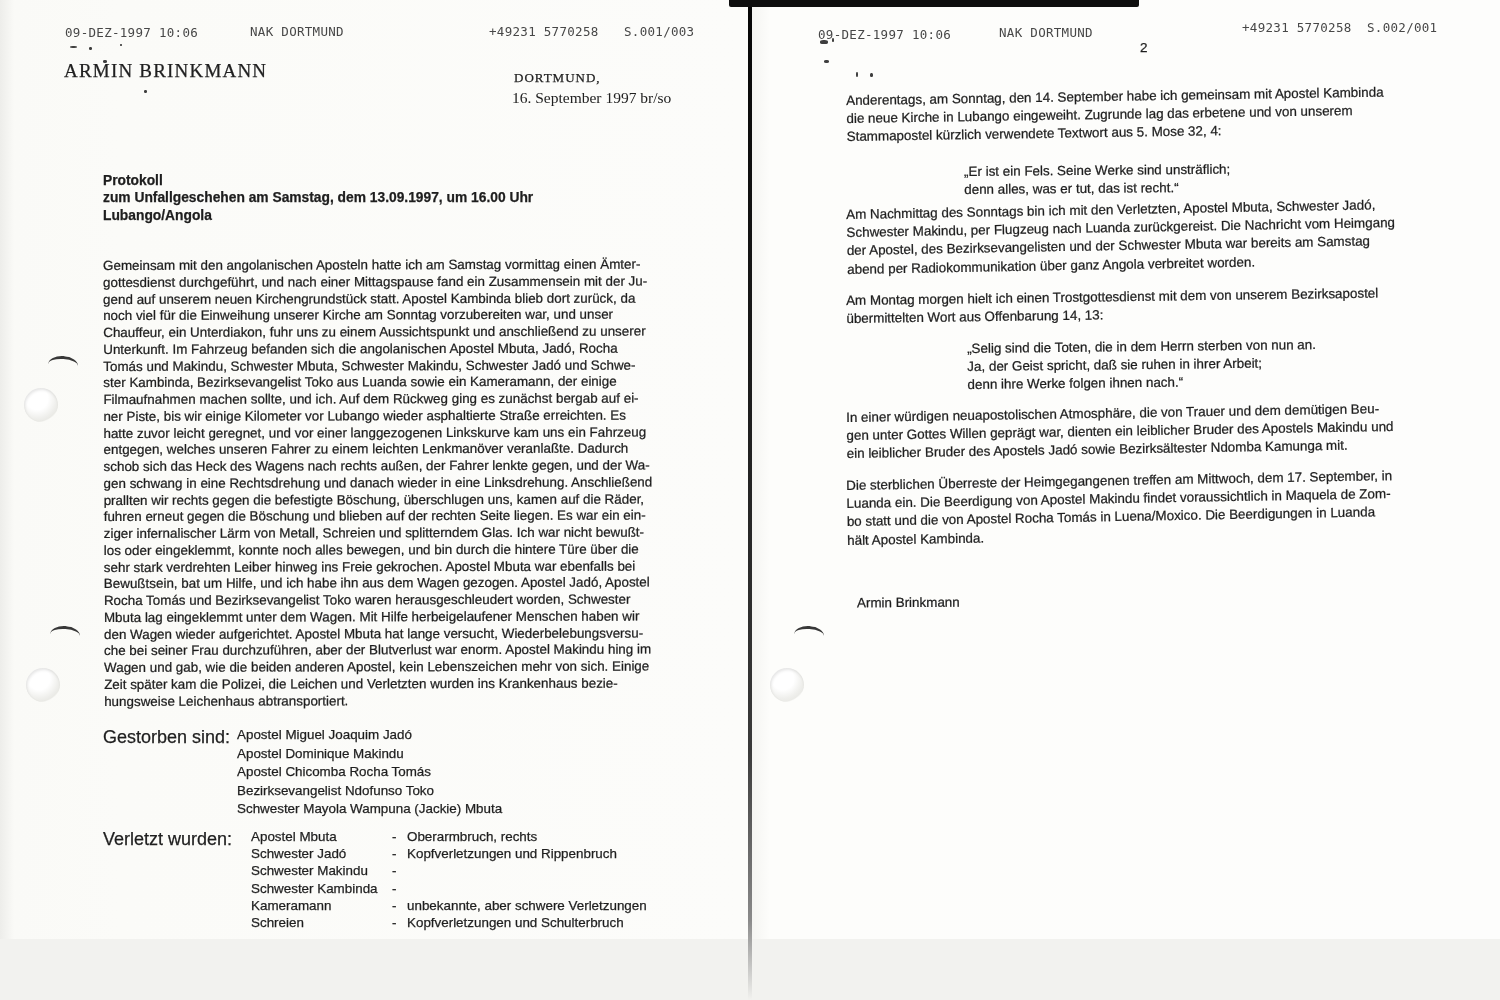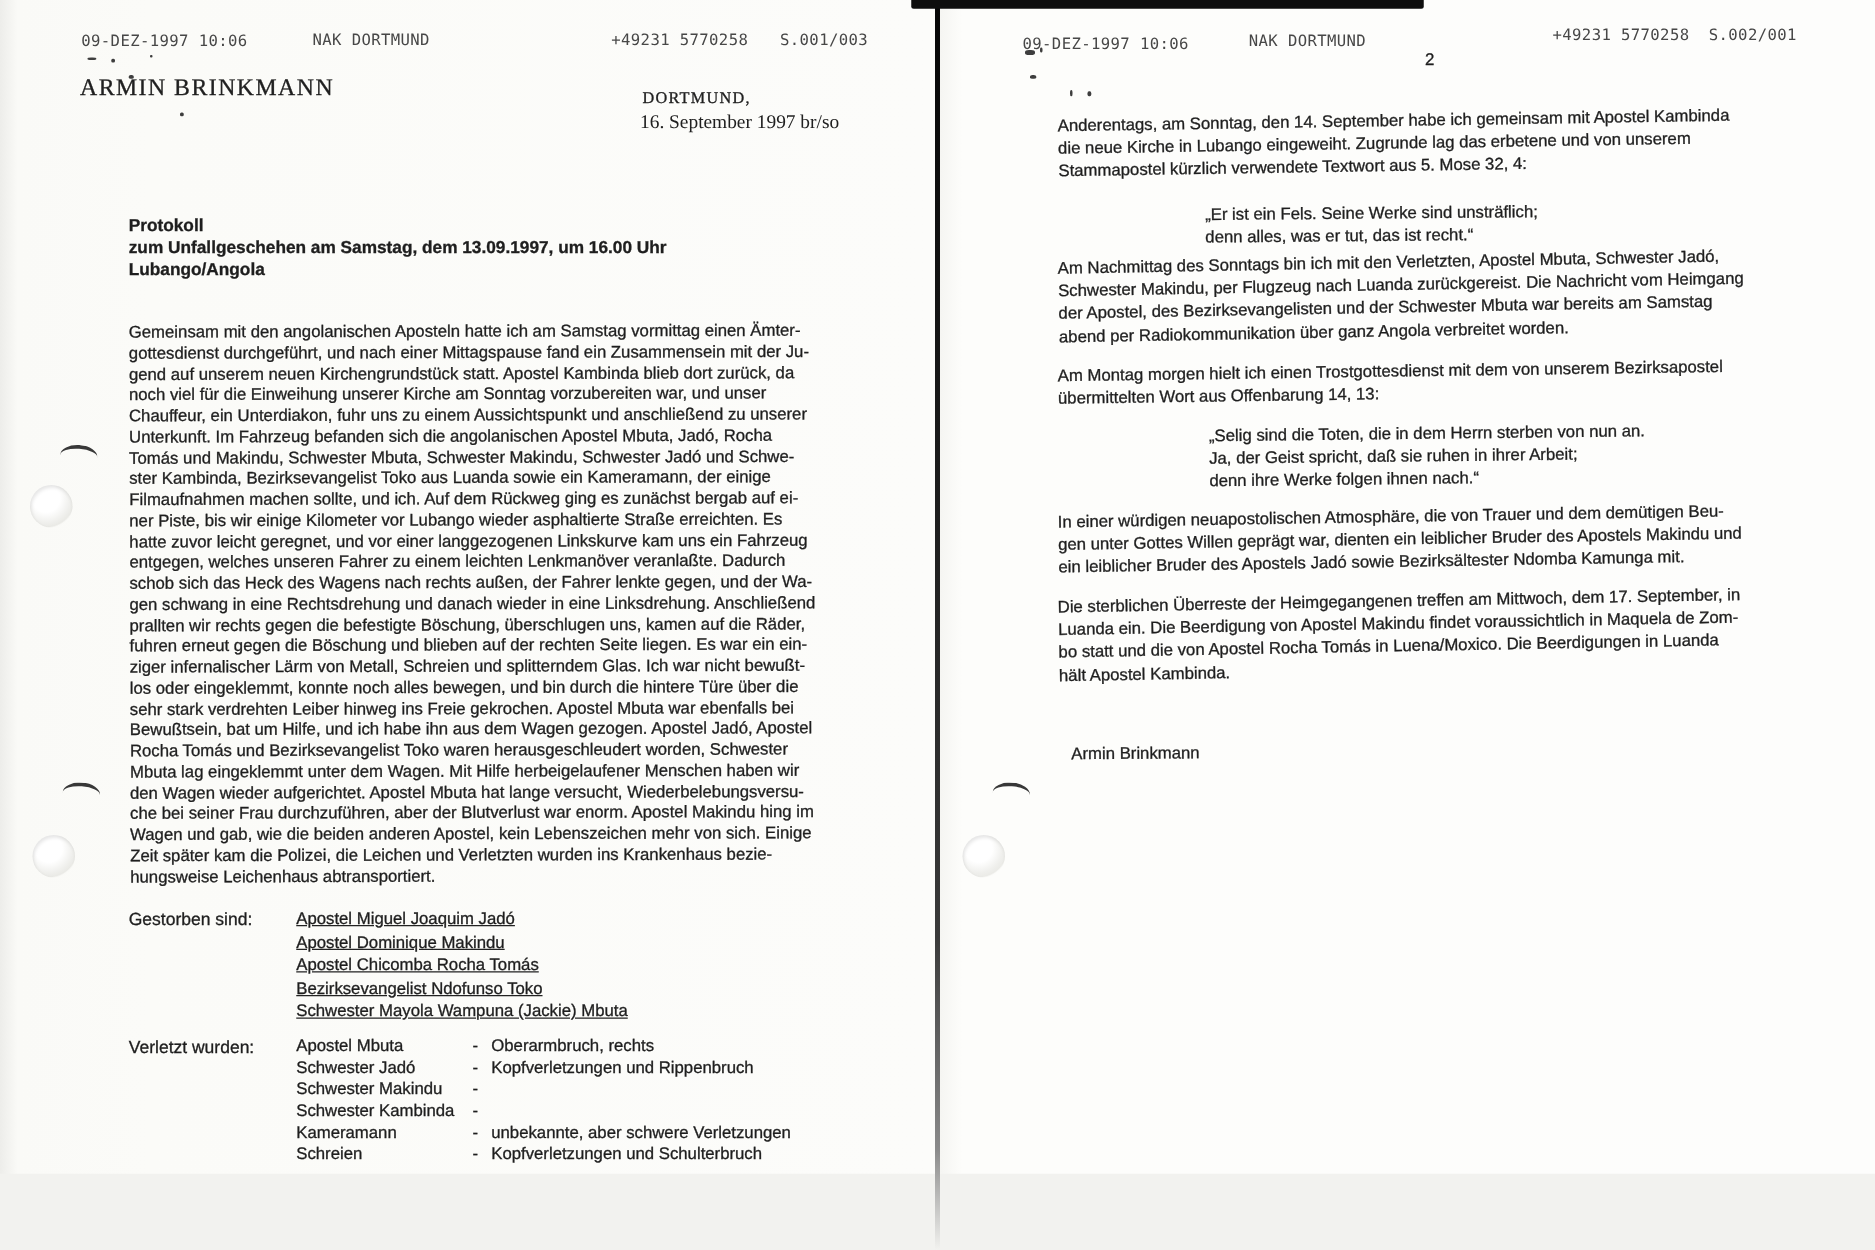--- a/index.html
+++ b/index.html
@@ -30,21 +30,21 @@
   }
   .mono{
     font-family:"DejaVu Sans Mono","Liberation Mono",monospace;
     font-size:12.5px;color:#474747;letter-spacing:0.3px;white-space:nowrap;
   }
   .serif{font-family:"Liberation Serif",serif;color:#202020;}
   .ink{-webkit-text-stroke:0.25px #222;}
   .pre{white-space:pre-line;}
   .lh-title{font-weight:bold;font-size:13.8px;line-height:17.3px;}
   .bodytext{font-size:13.4px;line-height:16.75px;width:622px;}
-  .listlabel{font-size:14px;}
+  .listlabel{font-size:18px;}
   .dead-items{font-size:13.4px;line-height:18.6px;}
   .inj-rows{font-size:13.4px;line-height:17.2px;width:480px;}
   .inj-row{display:flex;align-items:flex-start;}
   .inj-name{width:141px;flex:none;}
   .inj-bullet{width:15px;flex:none;text-align:left;}
   .inj-text{flex:1;}
   .p2block{font-size:13.4px;line-height:18.2px;width:622px;transform-origin:left top;}
   .arc{
     position:absolute;width:30px;height:15px;
     border-top:3px solid #383838;border-radius:50%;
@@ -98,28 +98,28 @@
 Bewußtsein, bat um Hilfe, und ich habe ihn aus dem Wagen gezogen. Apostel Jadó, Apostel
 Rocha Tomás und Bezirksevangelist Toko waren herausgeschleudert worden, Schwester
 Mbuta lag eingeklemmt unter dem Wagen. Mit Hilfe herbeigelaufener Menschen haben wir
 den Wagen wieder aufgerichtet. Apostel Mbuta hat lange versucht, Wiederbelebungsversu-
 che bei seiner Frau durchzuführen, aber der Blutverlust war enorm. Apostel Makindu hing im
 Wagen und gab, wie die beiden anderen Apostel, kein Lebenszeichen mehr von sich. Einige
 Zeit später kam die Polizei, die Leichen und Verletzten wurden ins Krankenhaus bezie-
 hungsweise Leichenhaus abtransportiert.</div>
 
     <span class="abs listlabel ink" style="left:103px;top:727px;">Gestorben sind:</span>
-    <div class="abs dead-items pre ink" style="left:237px;top:726px;text-decoration:underline;">Apostel Miguel Joaquim Jadó
+    <div class="abs dead-items pre ink" style="left:237px;top:726px;">Apostel Miguel Joaquim Jadó
 Apostel Dominique Makindu
 Apostel Chicomba Rocha Tomás
 Bezirksevangelist Ndofunso Toko
 Schwester Mayola Wampuna (Jackie) Mbuta</div>
 
     <span class="abs listlabel ink" style="left:103px;top:829px;">Verletzt wurden:</span>
-    <div class="abs inj-rows ink" style="left:237px;top:828px;">
+    <div class="abs inj-rows ink" style="left:251px;top:828px;">
       <div class="inj-row">
         <span class="inj-name">Apostel Mbuta</span>
         <span class="inj-bullet">-</span>
         <span class="inj-text pre">Oberarmbruch, rechts</span>
       </div>
       <div class="inj-row">
         <span class="inj-name">Schwester Jadó</span>
         <span class="inj-bullet">-</span>
         <span class="inj-text pre">Kopfverletzungen und Rippenbruch</span>
       </div>

